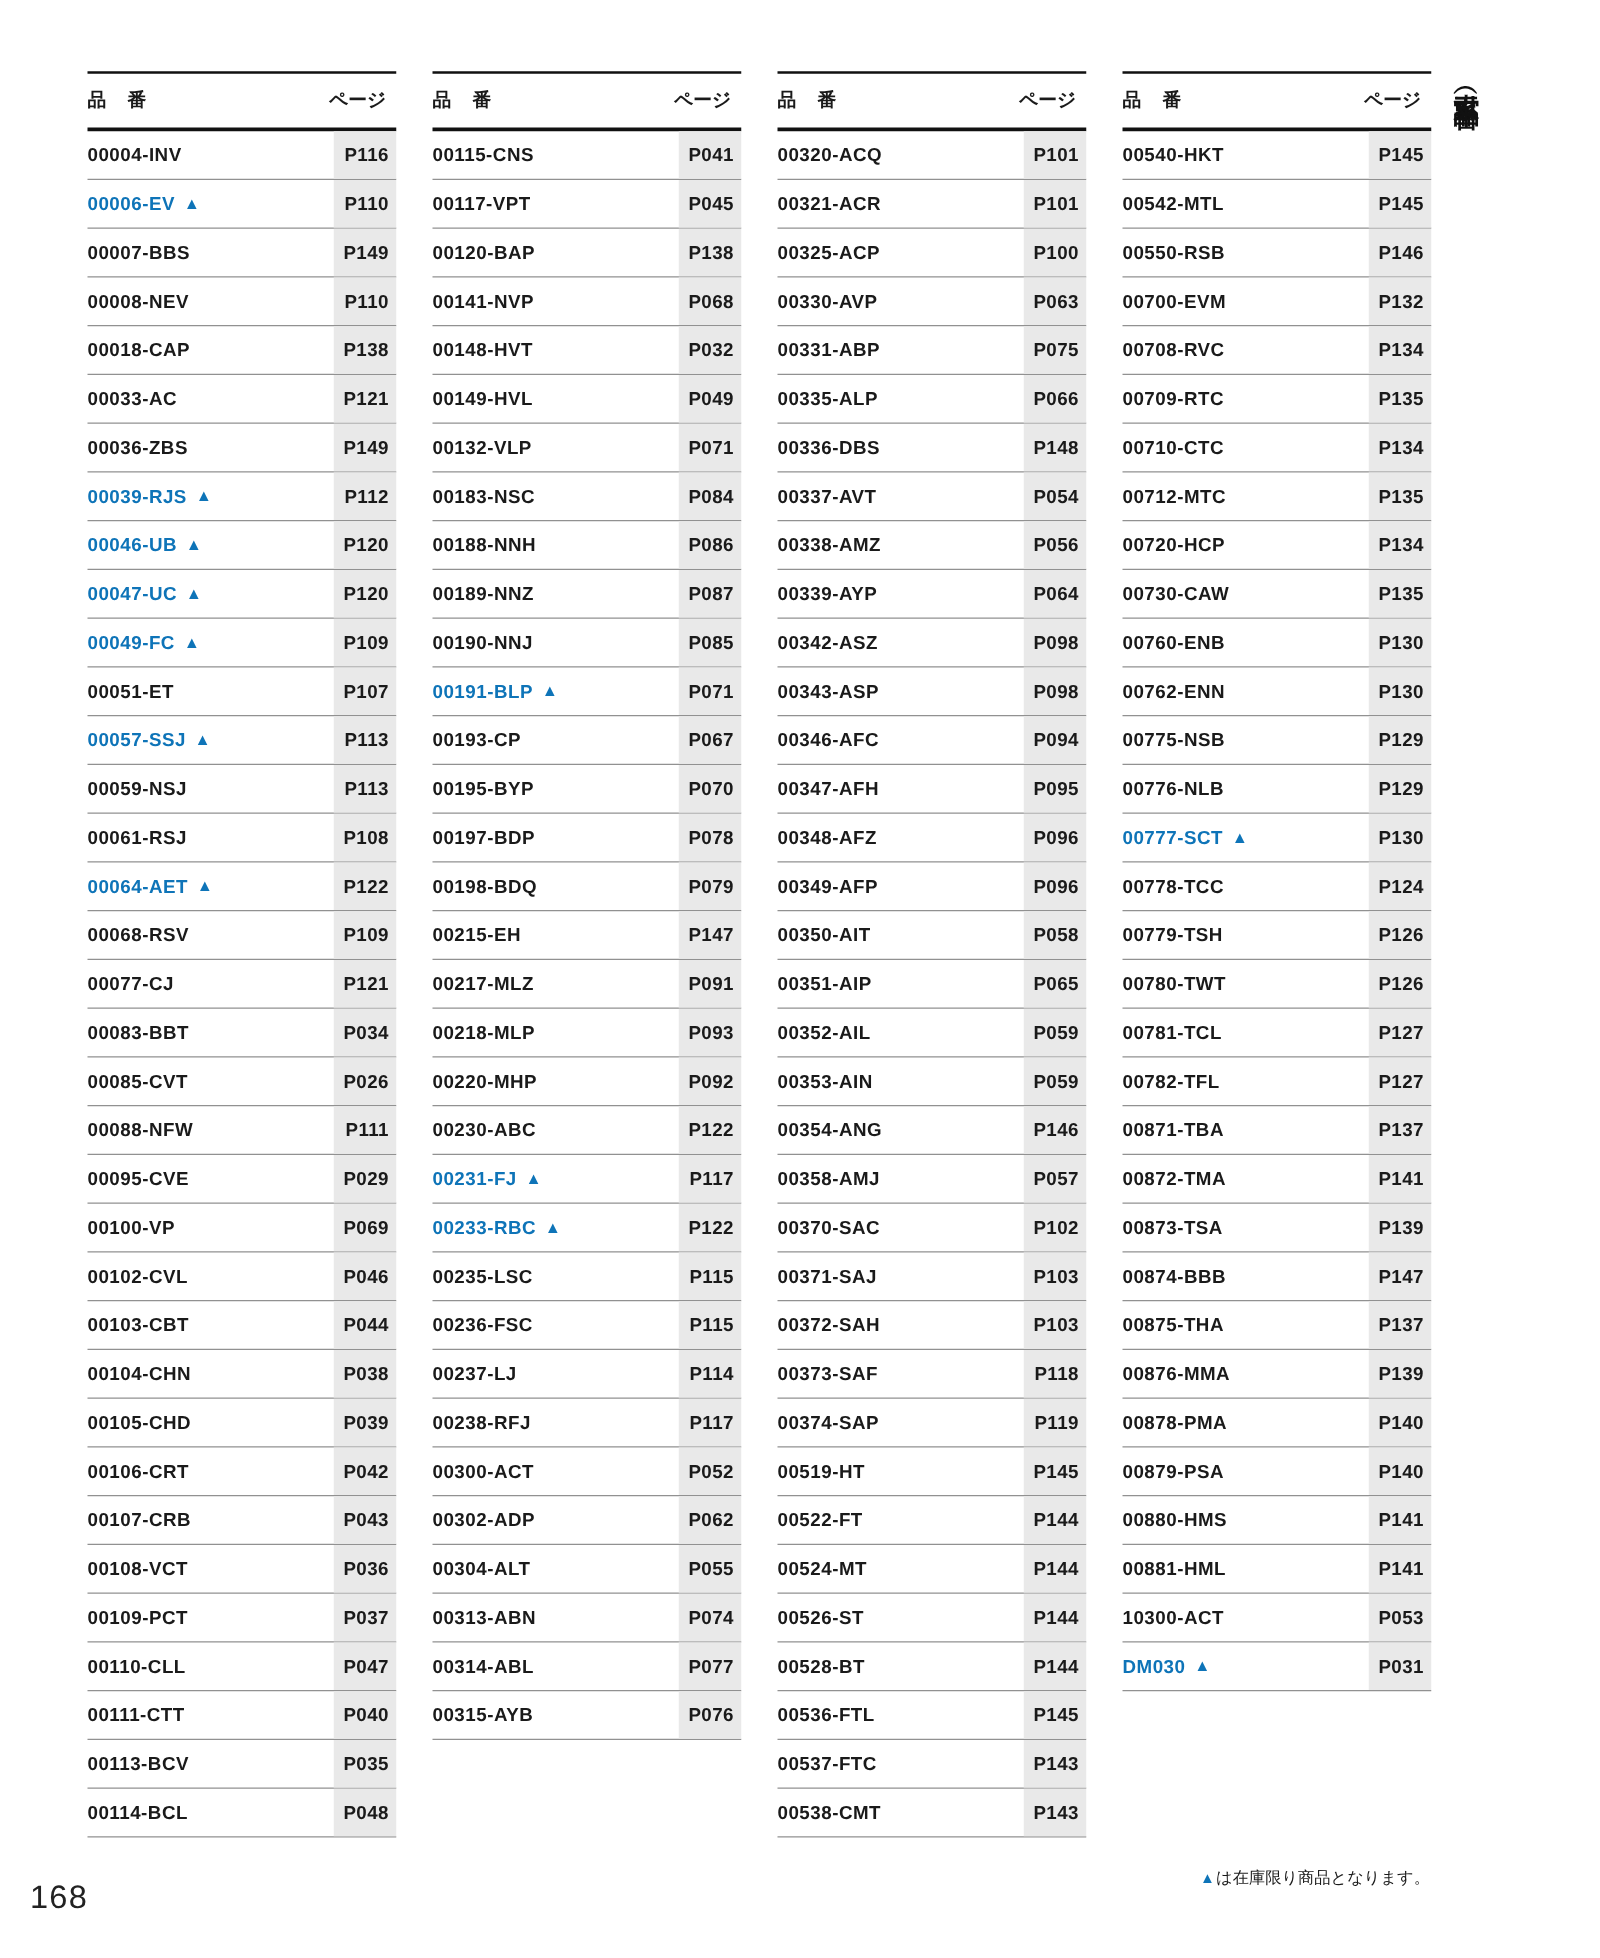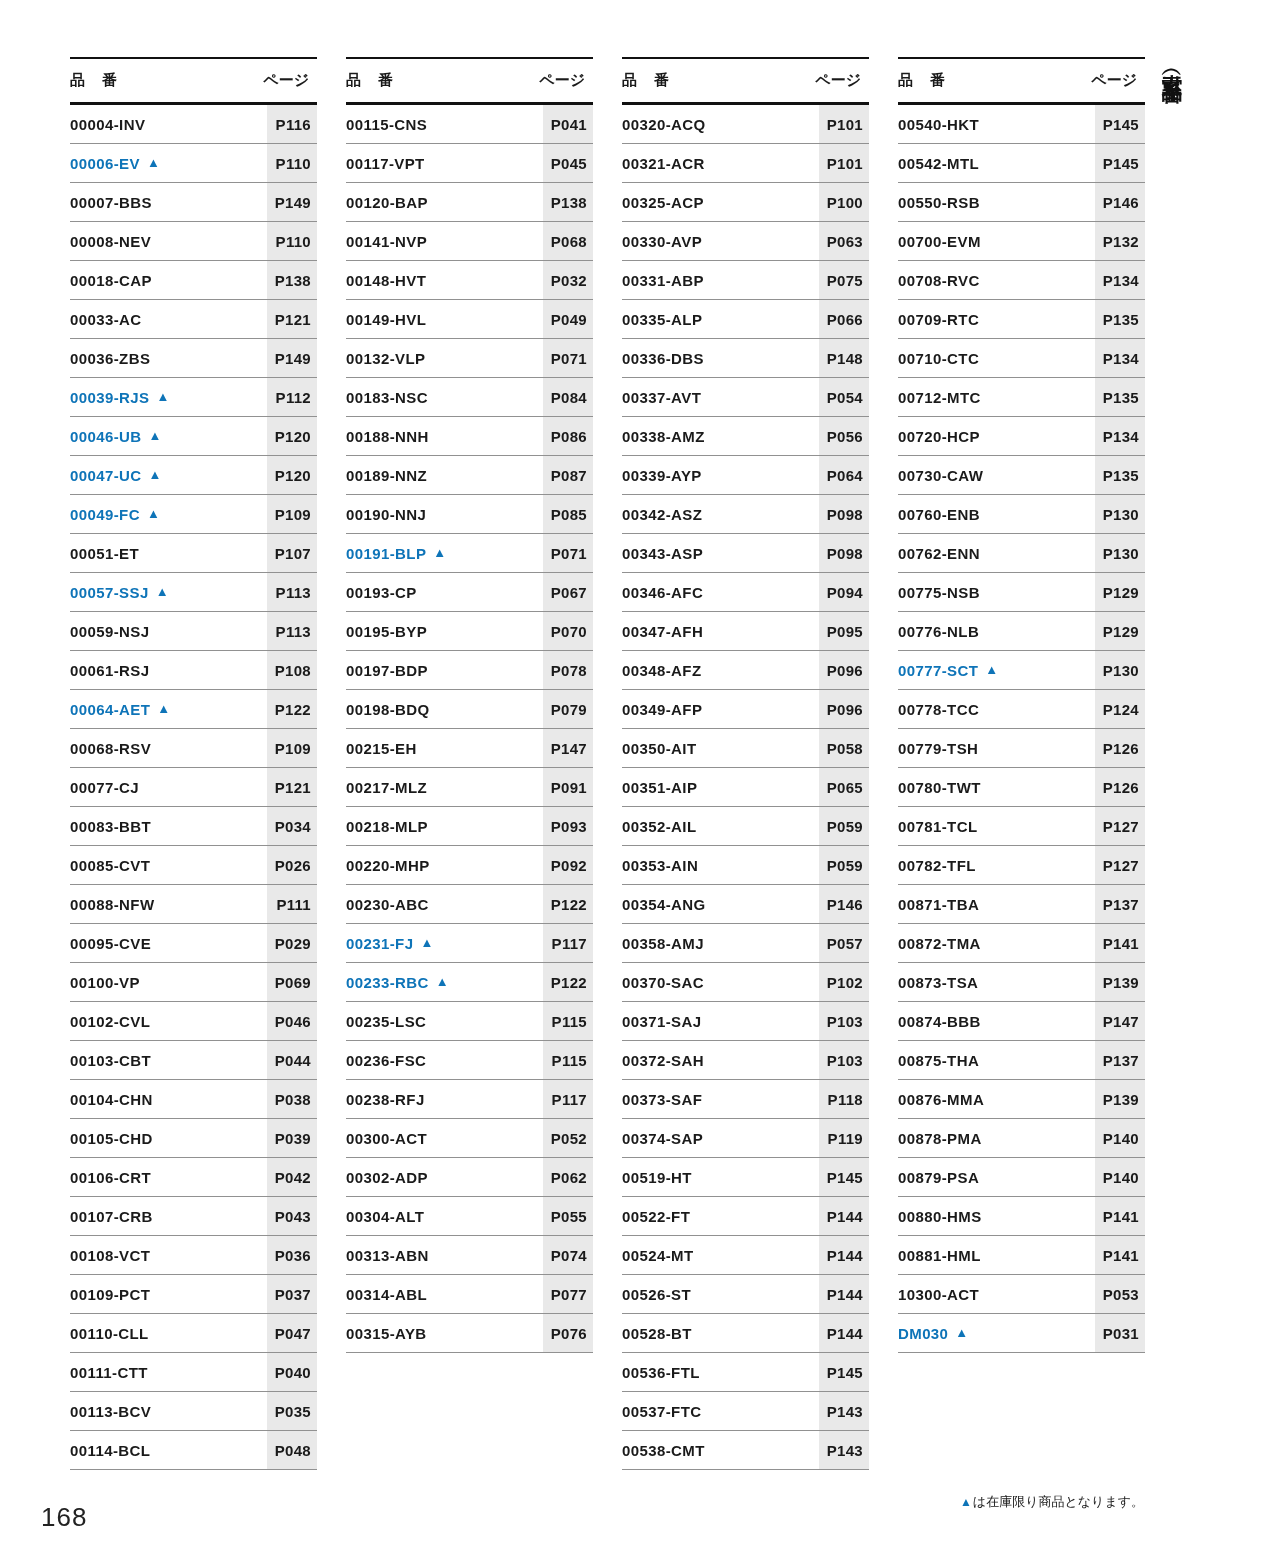--- a/index.html
+++ b/index.html
@@ -57,21 +57,21 @@
 
   .sidebar-label{
     position:absolute;left:1158px;top:58px;
     writing-mode:vertical-rl;text-orientation:mixed;
     font-size:21px;font-weight:bold;letter-spacing:2px;
     color:#111;
   }
 
   .page-number{
     position:absolute;left:24px;top:1502px;
-    font-size:26px;color:#222;letter-spacing:1px;margin-left:17px;
+    font-size:26px;color:#222;letter-spacing:1px;
   }
 
   .footnote{
     position:absolute;top:1493px;right:136px;
     font-size:13px;color:#1a1a1a;
     display:flex;align-items:center;gap:1px;
     white-space:nowrap;
   }
   .footnote .fn-tri{color:var(--accent,#0e74b8);font-size:12px;line-height:1;}
 </style>
@@ -572,20 +572,27 @@
   </div>
 
   <div class="row">
     <span class="code">
       <span class="code-text">00236-FSC</span>
 
     </span>
     <span class="pagecell">P115</span>
   </div>
 
+  <div class="row">
+    <span class="code">
+      <span class="code-text">00237-LJ</span>
+
+    </span>
+    <span class="pagecell">P114</span>
+  </div>
 
   <div class="row">
     <span class="code">
       <span class="code-text">00238-RFJ</span>
 
     </span>
     <span class="pagecell">P117</span>
   </div>
 
   <div class="row">

